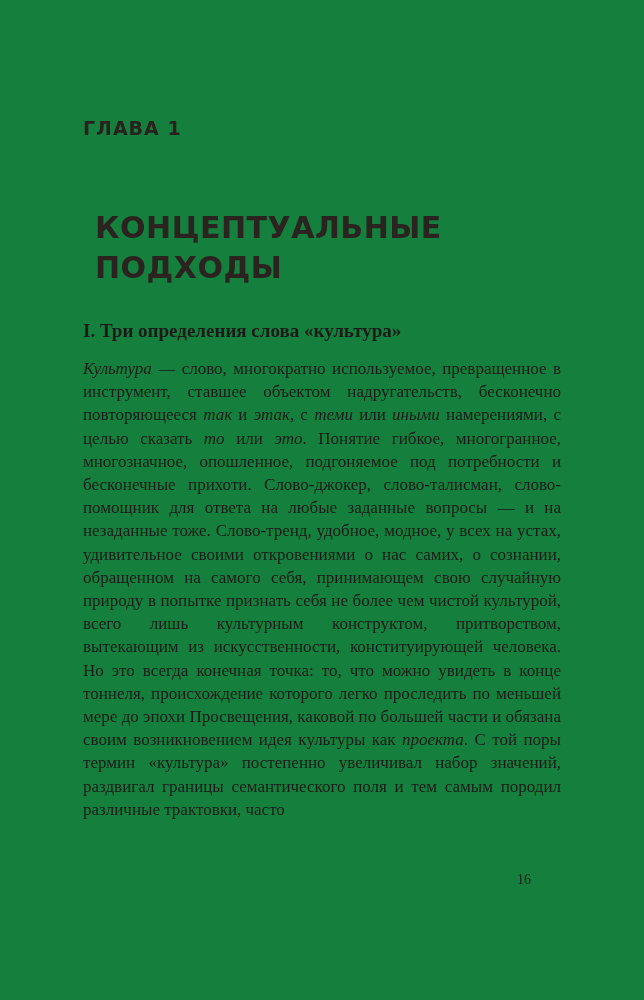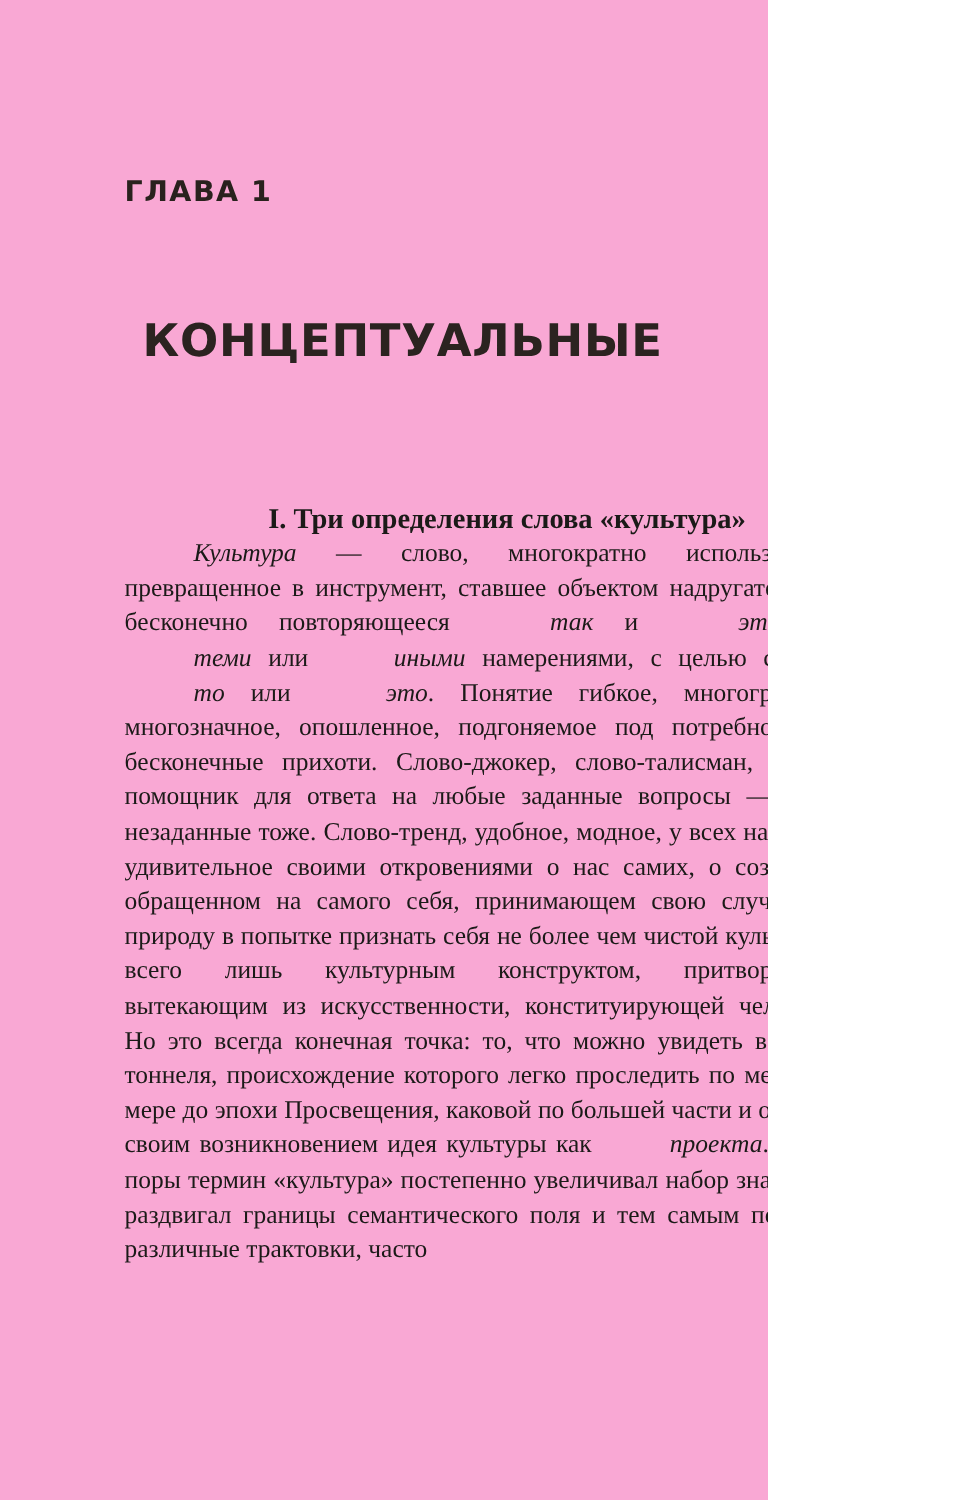--- a/index.html
+++ b/index.html
@@ -2,23 +2,23 @@
 <html lang="ru"><head>
 <meta charset="utf-8">
 <style>
   html, body {
     margin: 0;
     padding: 0;
     background: #ffffff;
   }
   .page {
     position: relative;
-    width: 512px;
+    width: 644px;
     height: 1000px;
-    background: #f9a8d4;
+    background: #15803d;
     overflow: hidden;
   }
   .chapter-label {
     position: absolute;
     left: 83px;
     top: 117px;
     font-family: "DejaVu Sans", "Liberation Sans", sans-serif;
     font-weight: bold;
     font-size: 19px;
     letter-spacing: 1px;
@@ -35,58 +35,59 @@
     line-height: 40px;
     letter-spacing: 0.5px;
     color: #2b2320;
   }
   .chapter-title .line { display: block; }
   .section-heading {
     position: absolute;
     left: 83px;
     width: 478px;
     top: 320px;
-    margin: 16px;
-    text-align: center;
+    margin: 0;
+    text-align: left;
     font-family: "Liberation Serif", "DejaVu Serif", serif;
     font-weight: bold;
     font-size: 19px;
     color: #1b1a18;
   }
   .body-text {
     position: absolute;
     left: 83px;
     width: 478px;
     top: 357px;
     margin: 0;
     font-family: "Liberation Serif", "DejaVu Serif", serif;
     font-size: 17px;
     line-height: 23.2px;
     text-align: justify;
     color: #1b1a18;
   }
-  .body-text .i { font-style: italic; margin-left: 46px; }
+  .body-text .i { font-style: italic; }
   .page-number {
     position: absolute;
     left: 517px;
     top: 872px;
     font-family: "Liberation Serif", "DejaVu Serif", serif;
     font-size: 14px;
     color: #1b1a18;
   }
 </style>
 </head>
 <body>
 
 <div class="page">
 
   <div class="chapter-label">ГЛАВА 1</div>
 
   <h1 class="chapter-title">
     <span class="line">КОНЦЕПТУАЛЬНЫЕ</span>
+    <span class="line">ПОДХОДЫ</span>
   </h1>
 
   <h2 class="section-heading">I. Три определения слова «культура»</h2>
 
   <p class="body-text"><span class="i">Культура</span><span> — слово, многократно используемое, превращенное в инструмент, ставшее объектом надругательств, бесконечно повторяющееся </span><span class="i">так</span><span> и </span><span class="i">этак</span><span>, с </span><span class="i">теми</span><span> или </span><span class="i">иными</span><span> намерениями, с целью сказать </span><span class="i">то</span><span> или </span><span class="i">это</span><span>. Понятие гибкое, многогранное, многозначное, опошленное, подгоняемое под потребности и бесконечные прихоти. Слово-джокер, слово-талисман, слово-помощник для ответа на любые заданные вопросы — и на незаданные тоже. Слово-тренд, удобное, модное, у всех на устах, удивительное своими откровениями о нас самих, о сознании, обращенном на самого себя, принимающем свою случайную природу в попытке признать себя не более чем чистой культурой, всего лишь культурным конструктом, притворством, вытекающим из искусственности, конституирующей человека. Но это всегда конечная точка: то, что можно увидеть в конце тоннеля, происхождение которого легко проследить по меньшей мере до эпохи Просвещения, каковой по большей части и обязана своим возникновением идея культуры как </span><span class="i">проекта</span><span>. С той поры термин «культура» постепенно увеличивал набор значений, раздвигал границы семантического поля и тем самым породил различные трактовки, часто</span></p>
 
   <div class="page-number">16</div>
 
 </div>
 

